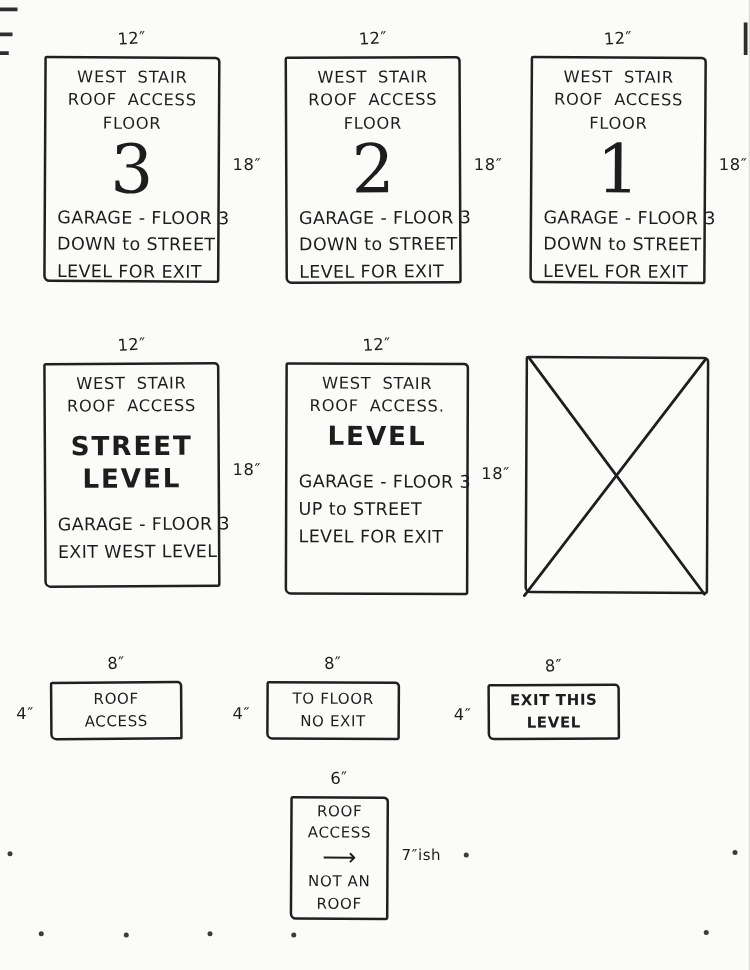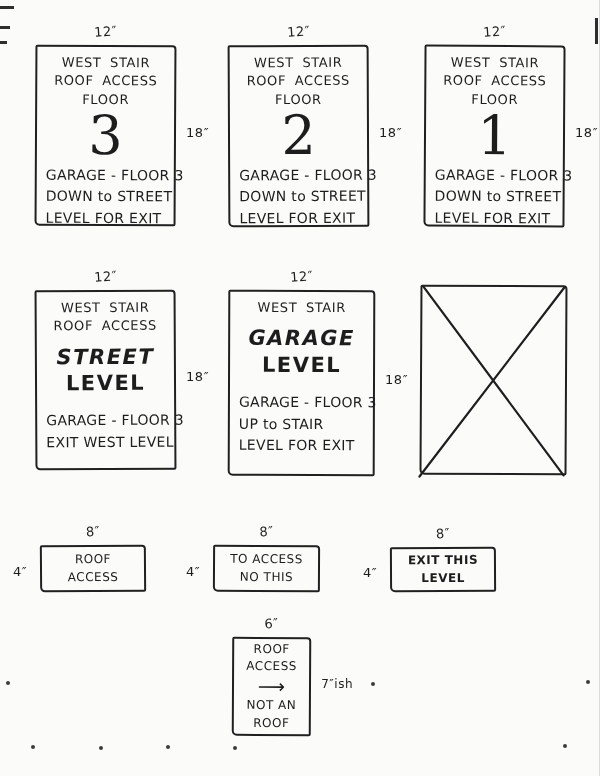--- a/index.html
+++ b/index.html
@@ -26,21 +26,21 @@
   .dim-left { left:-27px; top:40%; }
   #g-arrow .dim-right { right:-42px; top:40%; font-size:12px; }
 
   
   .hdr { font-size:13px; line-height:1.42; letter-spacing:0.6px; word-spacing:4px; white-space:nowrap; }
   .hdr.first { margin-top:7px; }
   .big-num { font-family:"DejaVu Serif", serif; font-size:54px; line-height:0.95; margin:1px 0 3px; }
   .ftr { align-self:flex-start; margin-left:9px; font-size:14px; line-height:1.55; white-space:nowrap; letter-spacing:0.3px; }
   .ftr.gap { margin-top:14px; }
   .mid { font-size:21px; font-weight:bold; letter-spacing:1.5px; line-height:1.25; white-space:nowrap; }
-  .mid.first { margin-top:8px;font-style:italic; }
+  .mid.first { margin-top:8px; }
   .sm { font-size:12px; line-height:1.45; letter-spacing:0.5px; white-space:nowrap; }
   .small-box { justify-content:center; }
   .arrow-glyph { font-size:19px; line-height:1.15; }
 
   
   #g-f3     { left:35px;  top:45px;  width:141px; height:181px; }
   #g-f2     { left:228px; top:45px;  width:141px; height:182px; }
   #g-f1     { left:424px; top:45px;  width:141px; height:182px; }
   #g-street { left:35px;  top:290px; width:141px; height:180px; }
   #g-garage { left:228px; top:290px; width:147px; height:186px; }
@@ -129,24 +129,24 @@
       <div class="ftr gap">GARAGE - FLOOR 3</div>
       <div class="ftr">EXIT WEST LEVEL</div>
     </div>
   </div>
 
   <div class="sign-group" id="g-garage">
     <div class="dim dim-top">12″</div>
     <div class="dim dim-right">18″</div>
     <div class="sign-box">
       <div class="hdr first">WEST STAIR</div>
-      <div class="mid first">GARAGE</div>
+      <div class="hdr">ROOF ACCESS.</div>
       <div class="mid">LEVEL</div>
       <div class="ftr gap">GARAGE - FLOOR 3</div>
-      <div class="ftr">UP to STAIR</div>
+      <div class="ftr">UP to STREET</div>
       <div class="ftr">LEVEL FOR EXIT</div>
     </div>
   </div>
 
   <div class="sign-group" id="g-x">
     <div class="sign-box">
       <svg class="xmark" viewBox="0 0 100 100" preserveAspectRatio="none">
         <line x1="2" y1="1" x2="98" y2="100"></line>
         <line x1="98" y1="1" x2="0" y2="101"></line>
       </svg>
@@ -159,22 +159,22 @@
     <div class="sign-box small-box">
       <div class="sm">ROOF</div>
       <div class="sm">ACCESS</div>
     </div>
   </div>
 
   <div class="sign-group" id="g-tog">
     <div class="dim dim-top">8″</div>
     <div class="dim dim-left">4″</div>
     <div class="sign-box small-box">
-      <div class="sm">TO ACCESS</div>
-      <div class="sm">NO THIS</div>
+      <div class="sm">TO FLOOR</div>
+      <div class="sm">NO EXIT</div>
     </div>
   </div>
 
   <div class="sign-group" id="g-exit">
     <div class="dim dim-top">8″</div>
     <div class="dim dim-left">4″</div>
     <div class="sign-box small-box">
       <div class="sm">EXIT THIS</div>
       <div class="sm">LEVEL</div>
     </div>

